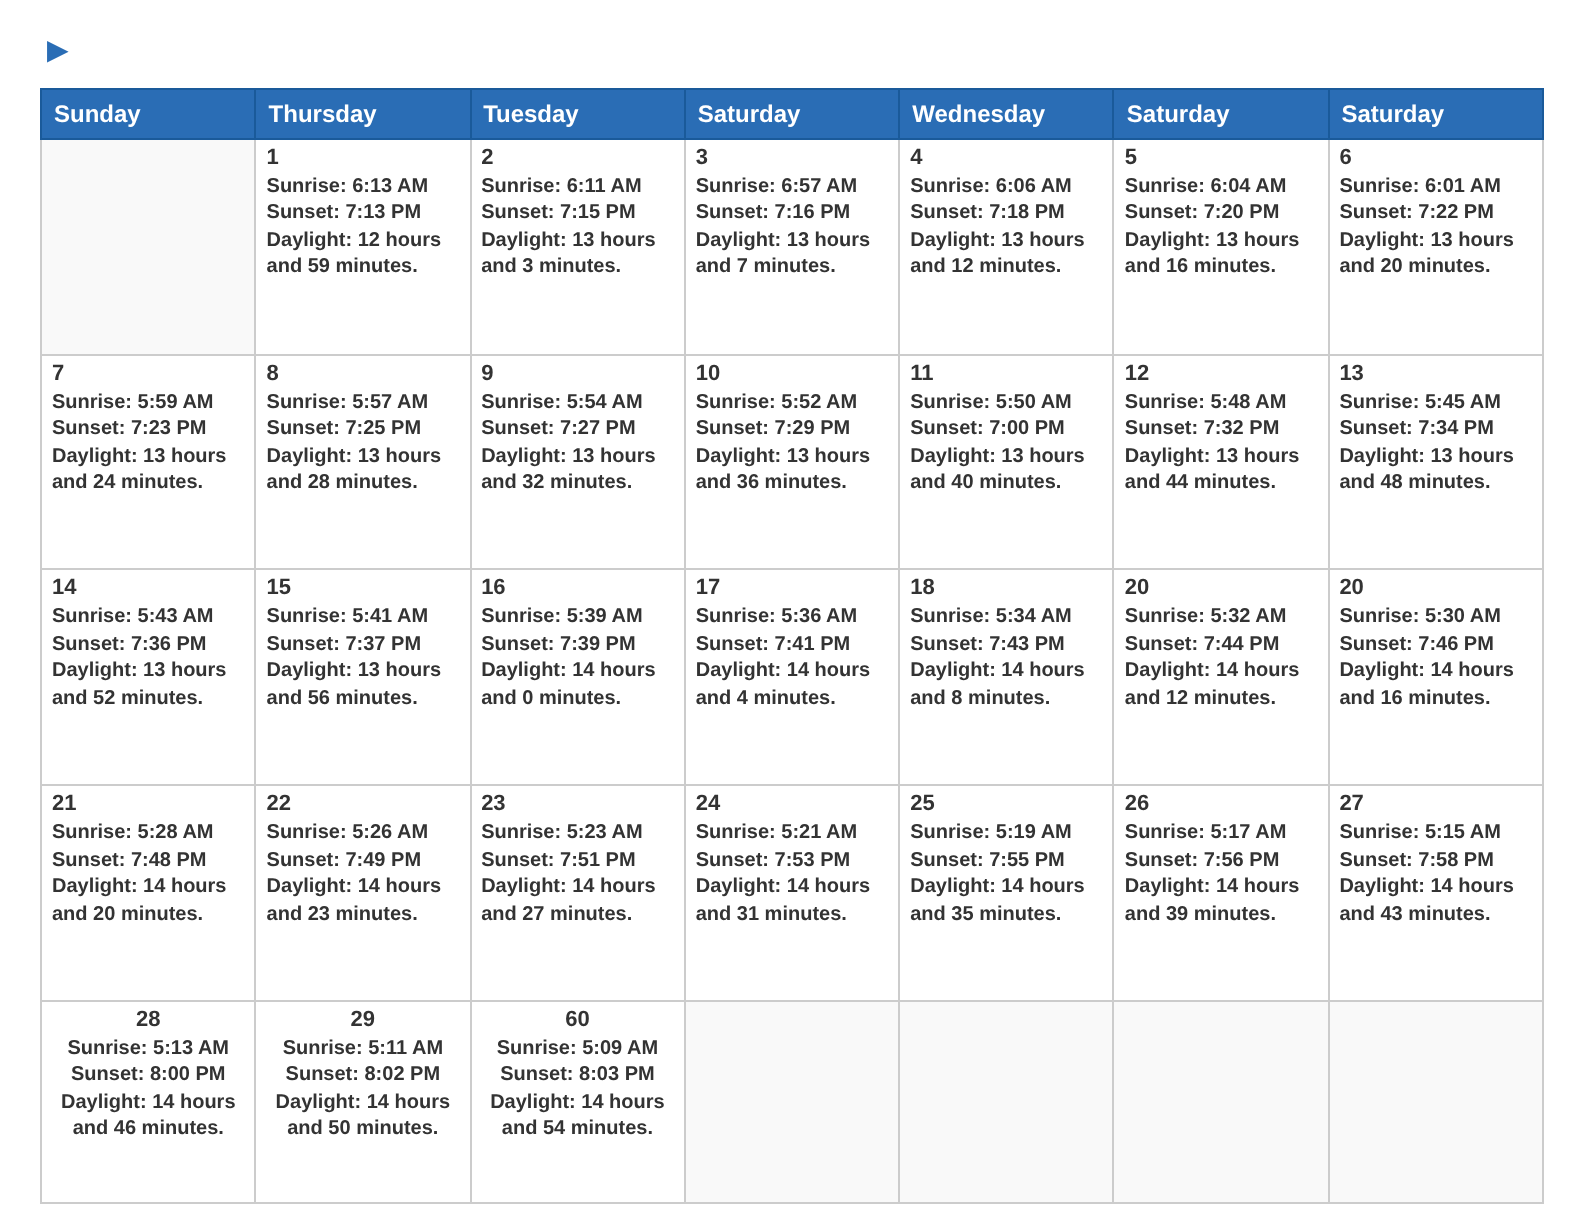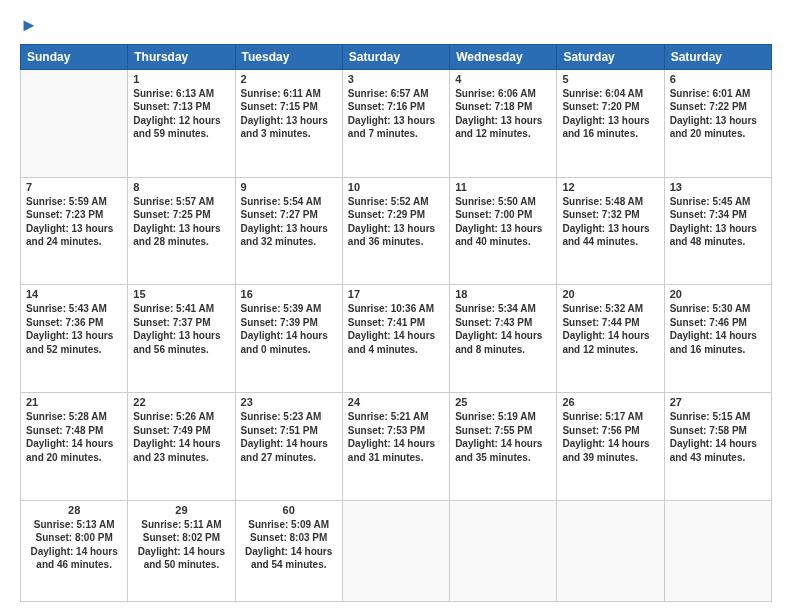--- a/index.html
+++ b/index.html
@@ -243,21 +243,21 @@
           </td>
           <td>
             <span class="day-num">16</span>
             <div class="day-info" style="white-space: pre-line;">Sunrise: 5:39 AM
 Sunset: 7:39 PM
 Daylight: 14 hours
 and 0 minutes.</div>
           </td>
           <td>
             <span class="day-num">17</span>
-            <div class="day-info" style="white-space: pre-line;">Sunrise: 10:36 AM
+            <div class="day-info" style="white-space: pre-line;">Sunrise: 5:36 AM
 Sunset: 7:41 PM
 Daylight: 14 hours
 and 4 minutes.</div>
           </td>
           <td>
             <span class="day-num">18</span>
             <div class="day-info" style="white-space: pre-line;">Sunrise: 5:34 AM
 Sunset: 7:43 PM
 Daylight: 14 hours
 and 8 minutes.</div>

